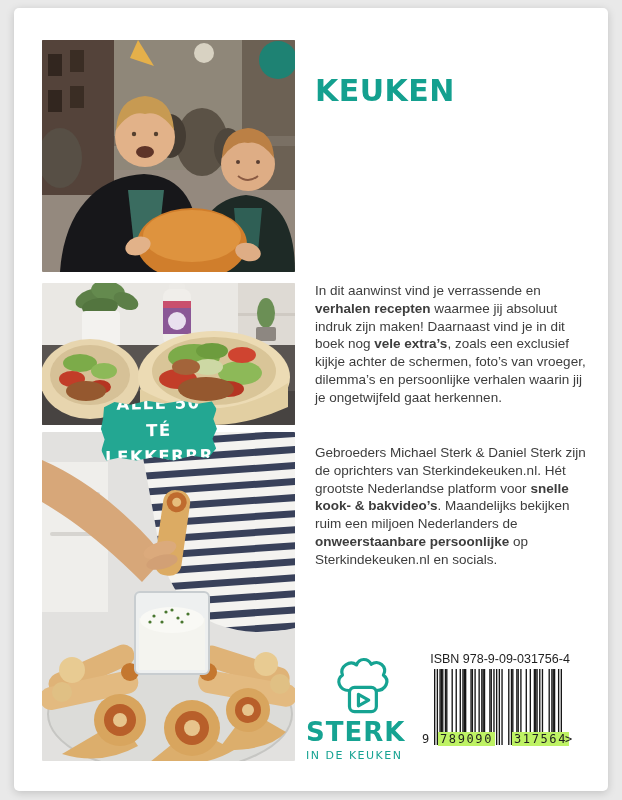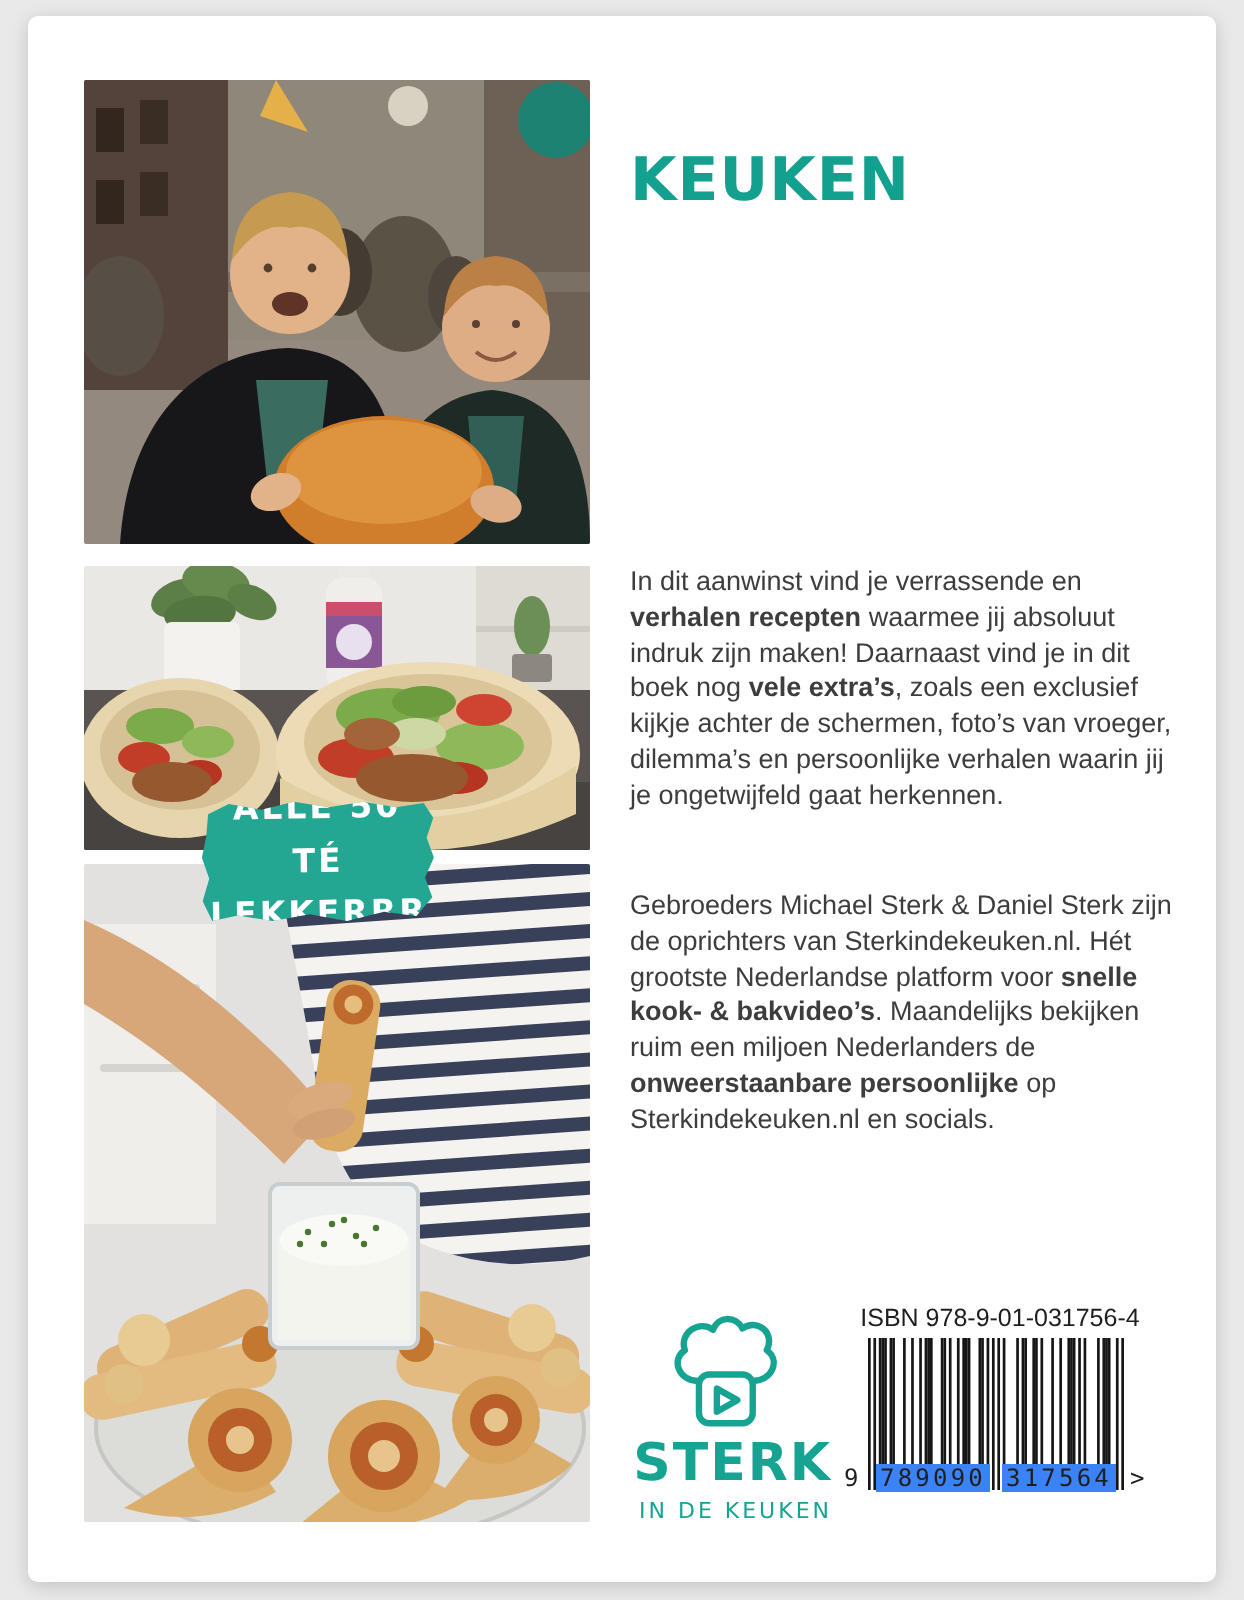--- a/index.html
+++ b/index.html
@@ -23,33 +23,33 @@
          clip-path:polygon(3% 10%,12% 2%,26% 7%,40% 1%,55% 6%,70% 2%,84% 7%,96% 4%,100% 16%,97% 32%,100% 48%,96% 64%,99% 80%,92% 95%,78% 91%,62% 98%,46% 92%,30% 97%,15% 92%,4% 96%,0% 80%,3% 62%,0% 45%,2% 28%);}
   .title{position:absolute;left:301px;top:64px;margin:0;color:var(--teal);
          font-family:"DejaVu Sans",sans-serif;font-weight:bold;font-size:30px;line-height:37px;letter-spacing:.5px;}
   .intro{position:absolute;left:301px;top:169px;width:280px;margin:0;color:var(--teal);
          font-weight:bold;font-size:13px;line-height:17.5px;}
   .bodytext{position:absolute;left:301px;width:272px;margin:0;color:var(--body-text);
          font-size:13.5px;line-height:17.8px;}
   .p1{top:274px;}
   .p2{top:436px;}
   .bodytext b{font-weight:bold;}
-  .logo{position:absolute;left:292px;top:648px;width:110px;text-align:right;color:var(--logo-teal);
+  .logo{position:absolute;left:292px;top:648px;width:110px;text-align:left;color:var(--logo-teal);
         font-family:"DejaVu Sans",sans-serif;}
   .logo svg{display:block;margin:0 auto;}
   .logo-name{font-weight:bold;font-size:26px;letter-spacing:1px;line-height:1;margin-top:3px;}
   .logo-sub{font-size:11px;letter-spacing:1.5px;margin-top:4px;}
   .isbn{position:absolute;left:412px;top:644px;width:148px;height:114px;color:#1e1e1e;}
   .isbn-label{font-size:12.5px;text-align:center;white-space:nowrap;}
   #barcode-bars{position:absolute;left:8px;top:17px;width:128px;height:76px;}
   .num{position:absolute;top:80px;height:14px;line-height:14px;font-family:"DejaVu Sans Mono",monospace;
        font-size:12px;}
-  .num-box{background:#3b82f6;text-align:center;letter-spacing:1.6px;}
+  .num-box{background:#bef264;text-align:center;letter-spacing:1.6px;}
   .box1{left:12px;width:57px;}
-  .box2{left:75px;width:57px;}
+  .box2{left:86px;width:57px;}
   .num-first{left:-4px;}
   .num-suffix{left:139px;}
 </style>
 </head>
 <body>
 
 <div class="stage">
   <div class="cover">
 
     <svg class="photo photo1" width="253" height="232" viewBox="0 0 253 232" aria-hidden="true">
@@ -223,21 +223,21 @@
           <path d="M31,53 C16,53 10,36 21,29 C16,15 33,5 43,13 C47,2 61,2 66,12 C77,4 92,15 85,29 C96,37 89,53 74,53"></path>
           <rect x="32" y="48" width="42" height="38" rx="8"></rect>
           <path d="M46,59 L46,77 L62,68 Z"></path>
         </g>
       </svg>
       <div class="logo-name">STERK</div>
       <div class="logo-sub">IN DE KEUKEN</div>
     </div>
 
     <div class="isbn">
-      <div class="isbn-label">ISBN 978-9-01-031756-4</div>
+      <div class="isbn-label">ISBN 978-9-09-031756-4</div>
       <svg id="barcode-bars" aria-hidden="true" viewBox="0 0 95 76" preserveAspectRatio="none">
           <rect x="0" y="0" width="1" height="76" fill="#161616"></rect>
           <rect x="2" y="0" width="1" height="76" fill="#161616"></rect>
           <rect x="4" y="0" width="1" height="76" fill="#161616"></rect>
           <rect x="5" y="0" width="1" height="76" fill="#161616"></rect>
           <rect x="6" y="0" width="1" height="76" fill="#161616"></rect>
           <rect x="8" y="0" width="1" height="76" fill="#161616"></rect>
           <rect x="9" y="0" width="1" height="76" fill="#161616"></rect>
           <rect x="13" y="0" width="1" height="76" fill="#161616"></rect>
           <rect x="16" y="0" width="1" height="76" fill="#161616"></rect>

